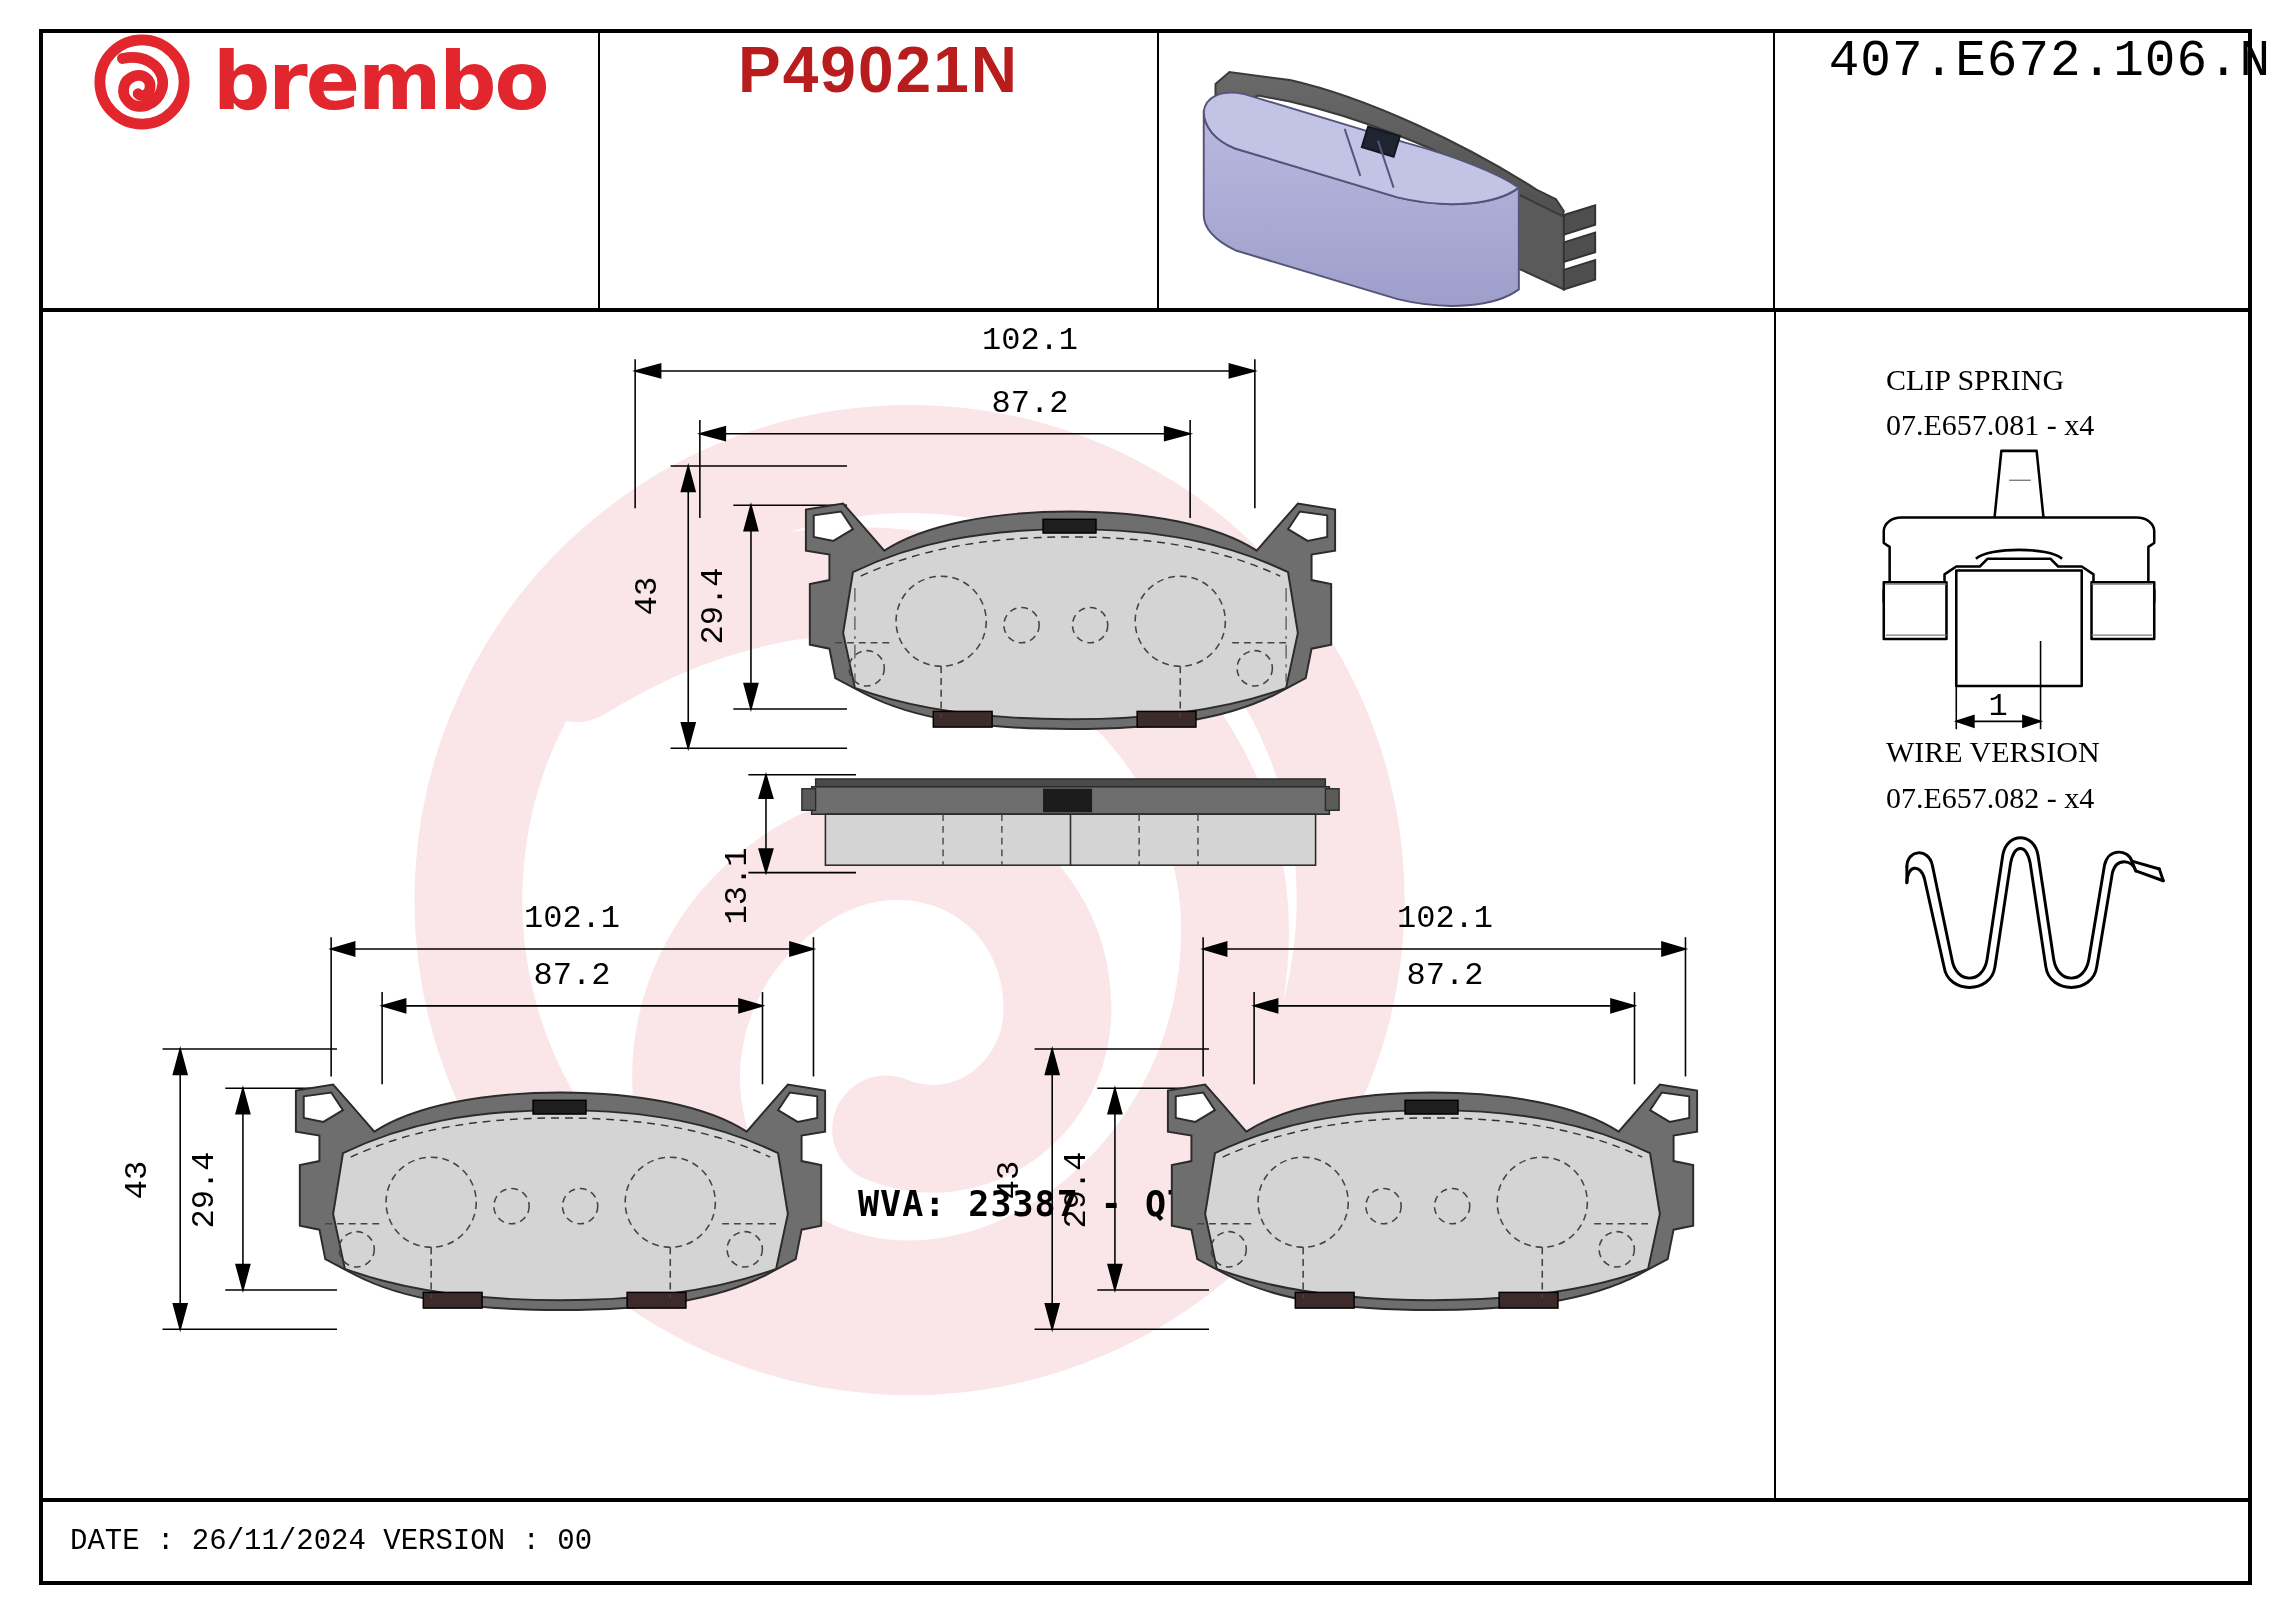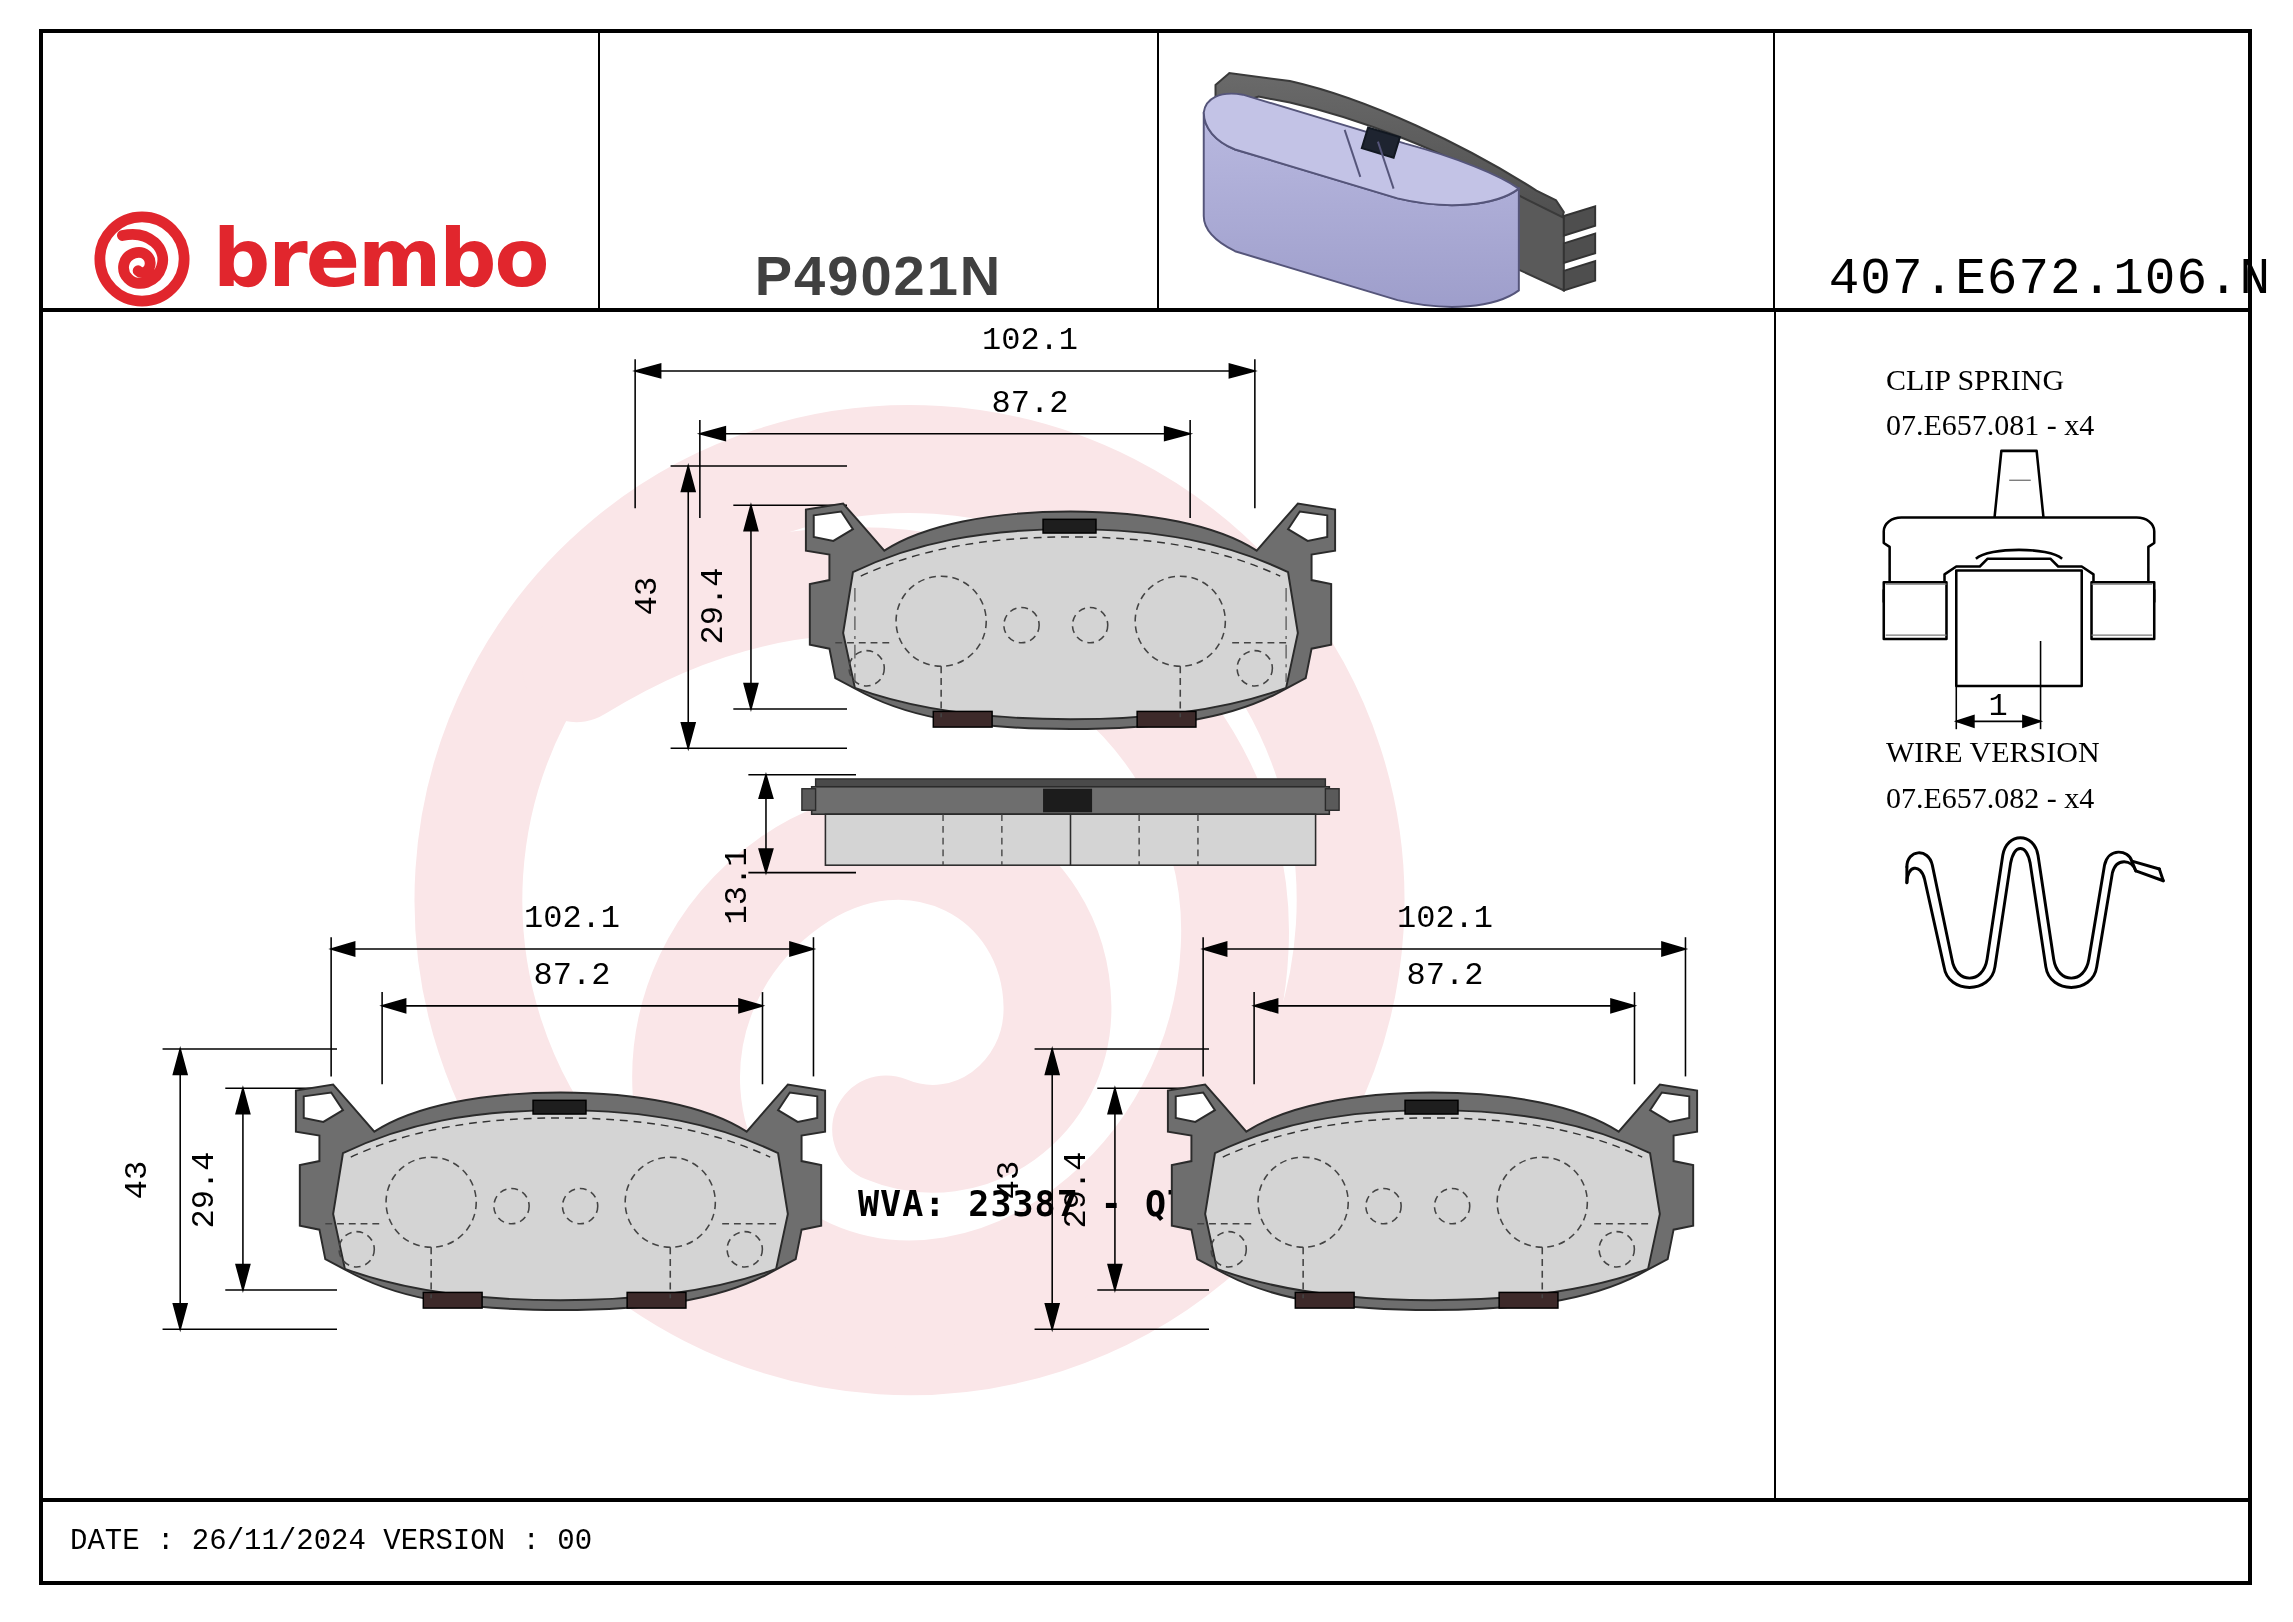--- a/index.html
+++ b/index.html
@@ -1,29 +1,29 @@
 <!DOCTYPE html>
 <html><head>
 <meta charset="utf-8">
 <style>
   html,body{margin:0;padding:0;background:#fff;}
   body{width:2294px;height:1622px;font-family:"Liberation Sans",sans-serif;overflow:hidden;}
   .sheet{position:absolute;left:39px;top:29px;width:2213px;height:1556px;border:4.9px solid #000;box-sizing:border-box;background:#fff;}
 
   
   .header{position:absolute;left:0;top:0;width:100%;height:279px;box-sizing:border-box;border-bottom:4.9px solid #000;}
-  .hcell{position:absolute;top:0;height:100%;box-sizing:border-box;display:flex;align-items:flex-end;justify-content:center;}
+  .hcell{position:absolute;top:0;height:100%;box-sizing:border-box;display:flex;align-items:flex-start;justify-content:center;}
   .hc-logo{left:0;width:557px;border-right:2.9px solid #000;}
   .hc-part{left:557px;width:559px;border-right:2.9px solid #000;}
   .hc-img{left:1115px;width:617px;border-right:2.9px solid #000;}
   .hc-code{left:1755px;width:504px;}
 
   .logo-wrap{display:flex;align-items:center;gap:21.6px;}
   .logo-word{color:#e1262d;font-size:80px;font-weight:700;letter-spacing:-2px;font-family:"DejaVu Sans",sans-serif;line-height:1;}
-  .part-no{font-size:56px;font-weight:700;letter-spacing:2px;color:#404040;font-family:"Liberation Sans",sans-serif;margin-top:40px;}
+  .part-no{font-size:64px;font-weight:700;letter-spacing:2px;color:#b91c1c;font-family:"Liberation Sans",sans-serif;}
   .code-no{font-size:51px;color:#000;font-family:"Liberation Mono",monospace;letter-spacing:1px;}
 
   
   .body-area{position:absolute;left:0;top:279px;width:100%;height:1189px;}
   .main-col{position:absolute;left:0;top:0;width:1733px;height:100%;border-right:2.9px solid #000;box-sizing:border-box;overflow:hidden;}
   .side-col{position:absolute;left:1733px;top:0;width:472px;height:100%;overflow:hidden;}
 
   
   .wm{position:absolute;left:0;top:0;width:1733px;height:1189px;overflow:hidden;pointer-events:none;}
 

